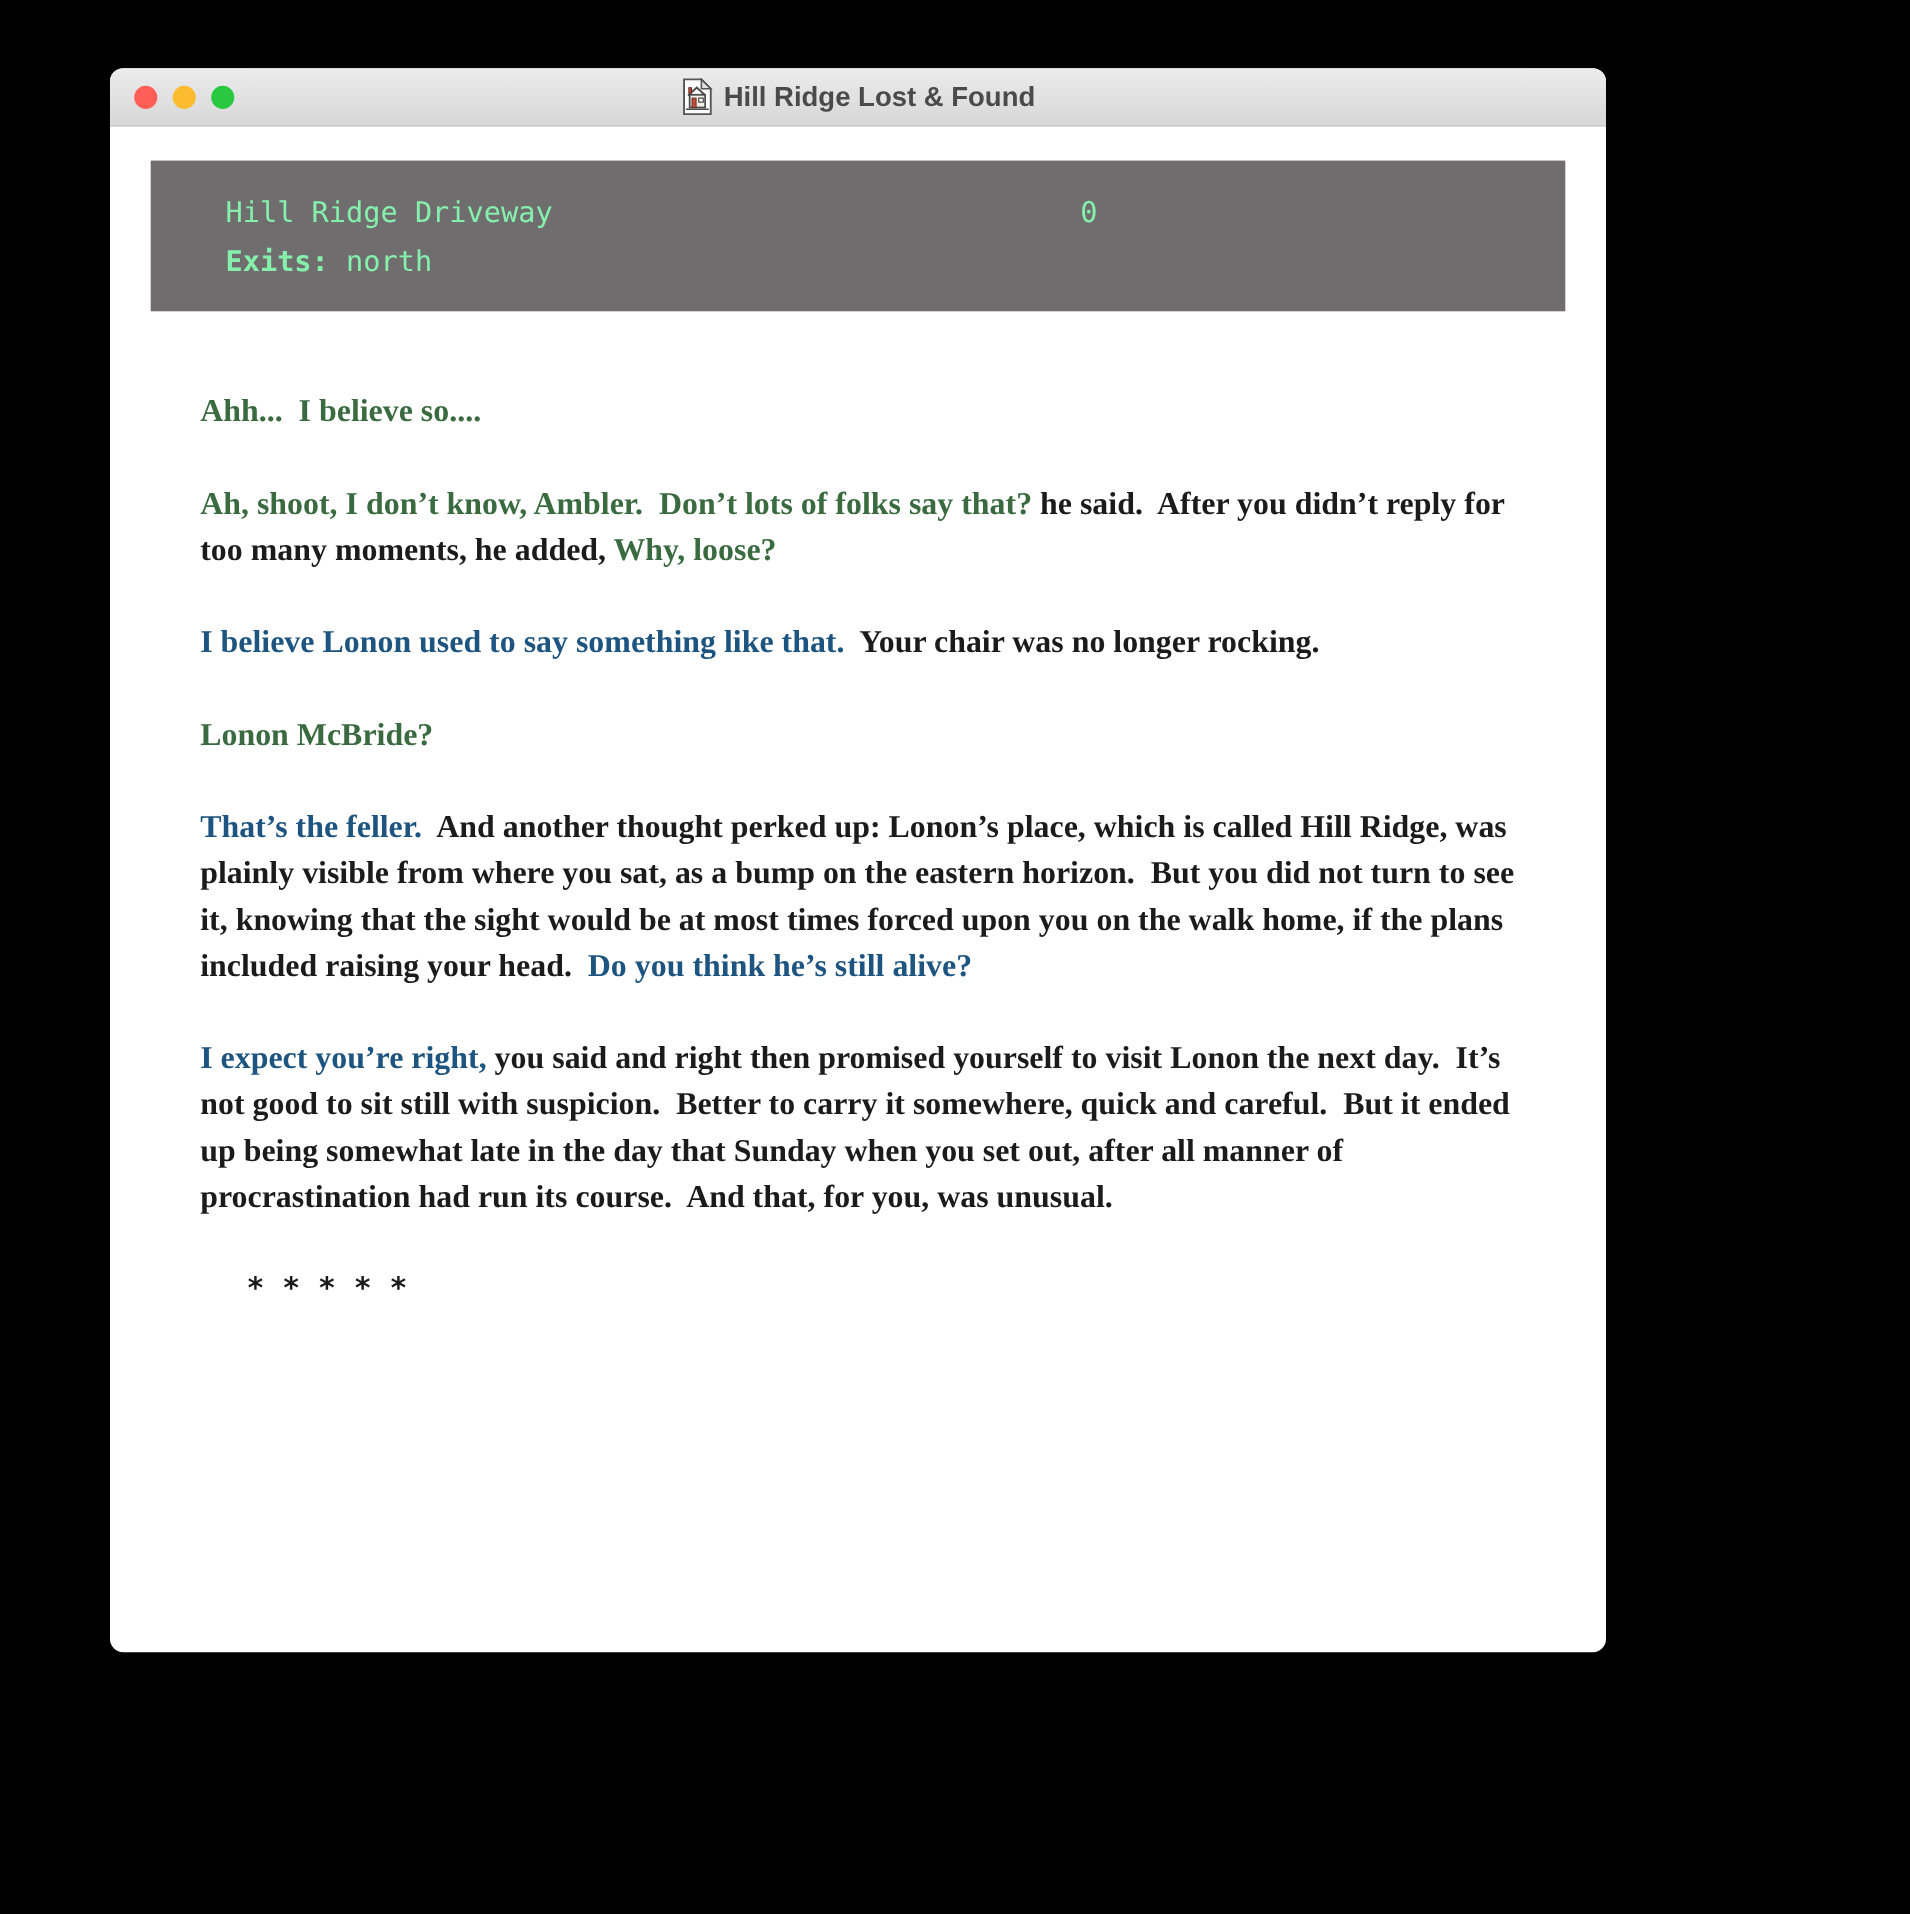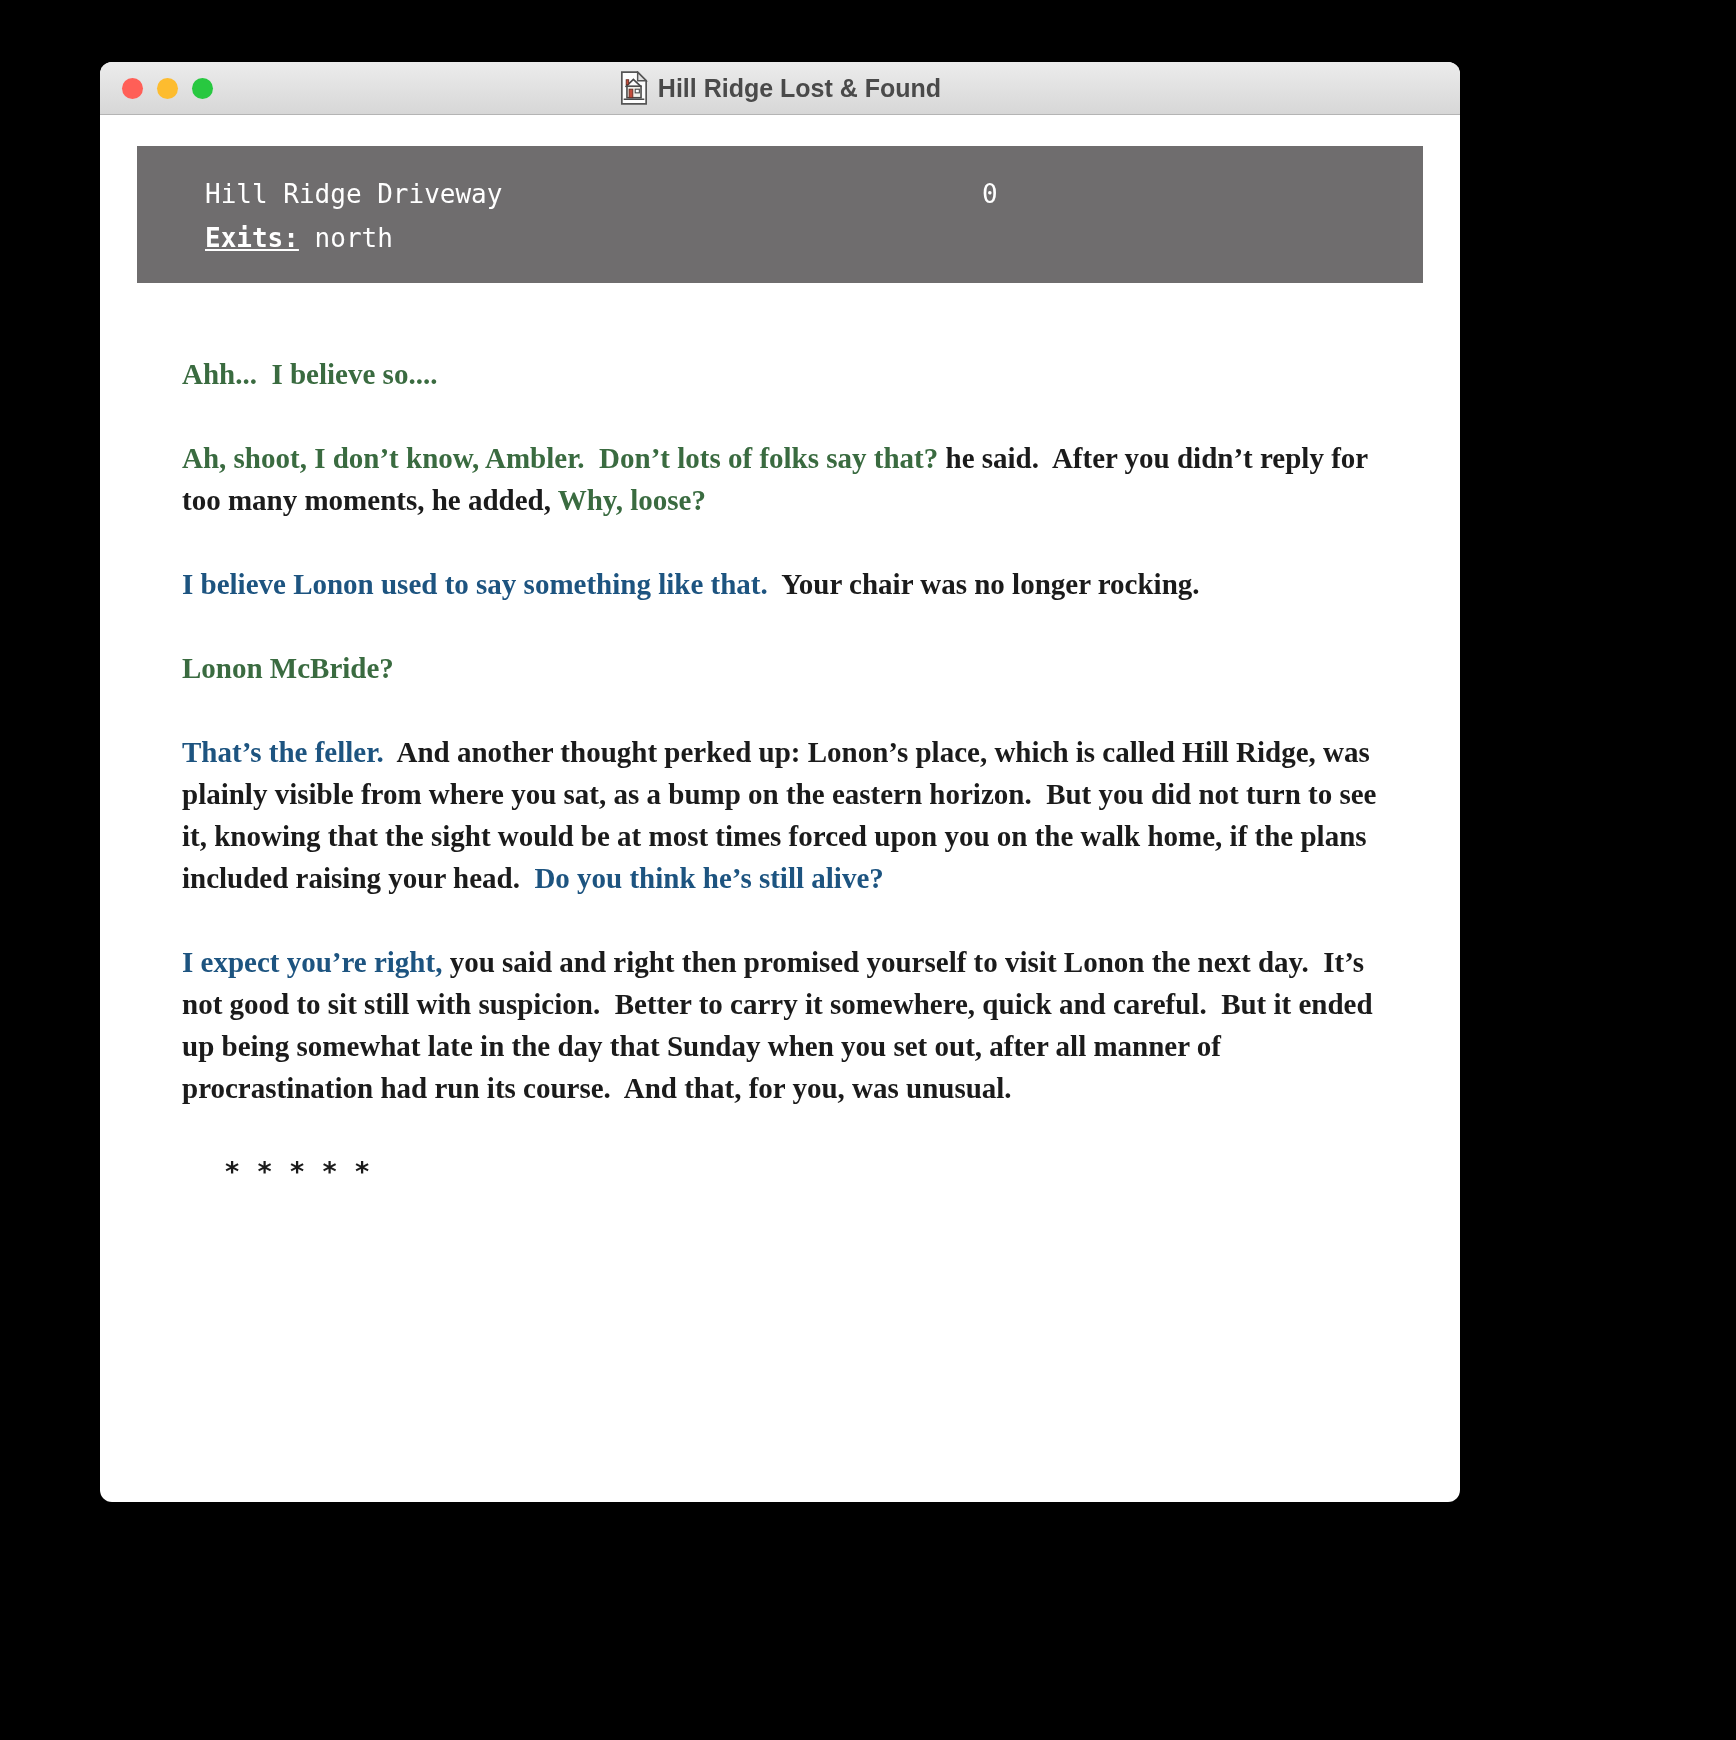--- a/index.html
+++ b/index.html
@@ -38,21 +38,21 @@
     margin:31px 37px 0 37px;
     height:137px;
     box-sizing:border-box;
     padding:26px 0 0 68px;
     position:relative;
     font-family:"DejaVu Sans Mono", monospace;
     font-size:26px;
     line-height:44px;
   }
   .statusbar .score{position:absolute;left:845px;top:26px;}
-  .statusbar .bold{font-weight:bold;text-decoration:underline;}
+  .statusbar .bold{font-weight:bold;}
   
   .story{
     margin:70px 60px 0 82px;
     font-family:"Liberation Serif", serif;
     font-size:29px;
     line-height:42px;
     color:var(--body);
     font-weight:bold;
   }
   .story p{margin:0 0 42px 0;white-space:pre-wrap;}
@@ -85,21 +85,21 @@
         <rect x="6.2" y="12.5" width="11.6" height="9.5" fill="#f4f1ea" stroke="#4a4a4a" stroke-width="1.3"></rect>
         <rect x="8" y="15" width="3" height="7" fill="#c44c3a" stroke="#6b2f26" stroke-width="0.8"></rect>
         <rect x="13" y="15" width="3.4" height="3" fill="#fff" stroke="#4a4a4a" stroke-width="0.9"></rect>
         <rect x="5.6" y="7.2" width="2" height="4" fill="#c44c3a" stroke="#6b2f26" stroke-width="0.8"></rect>
         <line x1="3.5" y1="23.3" x2="20.5" y2="23.3" stroke="#4a4a4a" stroke-width="1.2"></line>
       </svg>
       <span>Hill Ridge Lost &amp; Found</span>
     </div>
   </div>
 
-  <div class="statusbar" style="background: rgb(111, 109, 110); color: #ffffff;">
+  <div class="statusbar" style="background: rgb(111, 109, 110); color: #86efac;">
     <div>
       <span>Hill Ridge Driveway</span>
       <span class="score">0</span>
     </div>
     <div>
       <span class="bold">Exits:</span><span> north</span>
     </div>
   </div>
 
   <div class="story">

